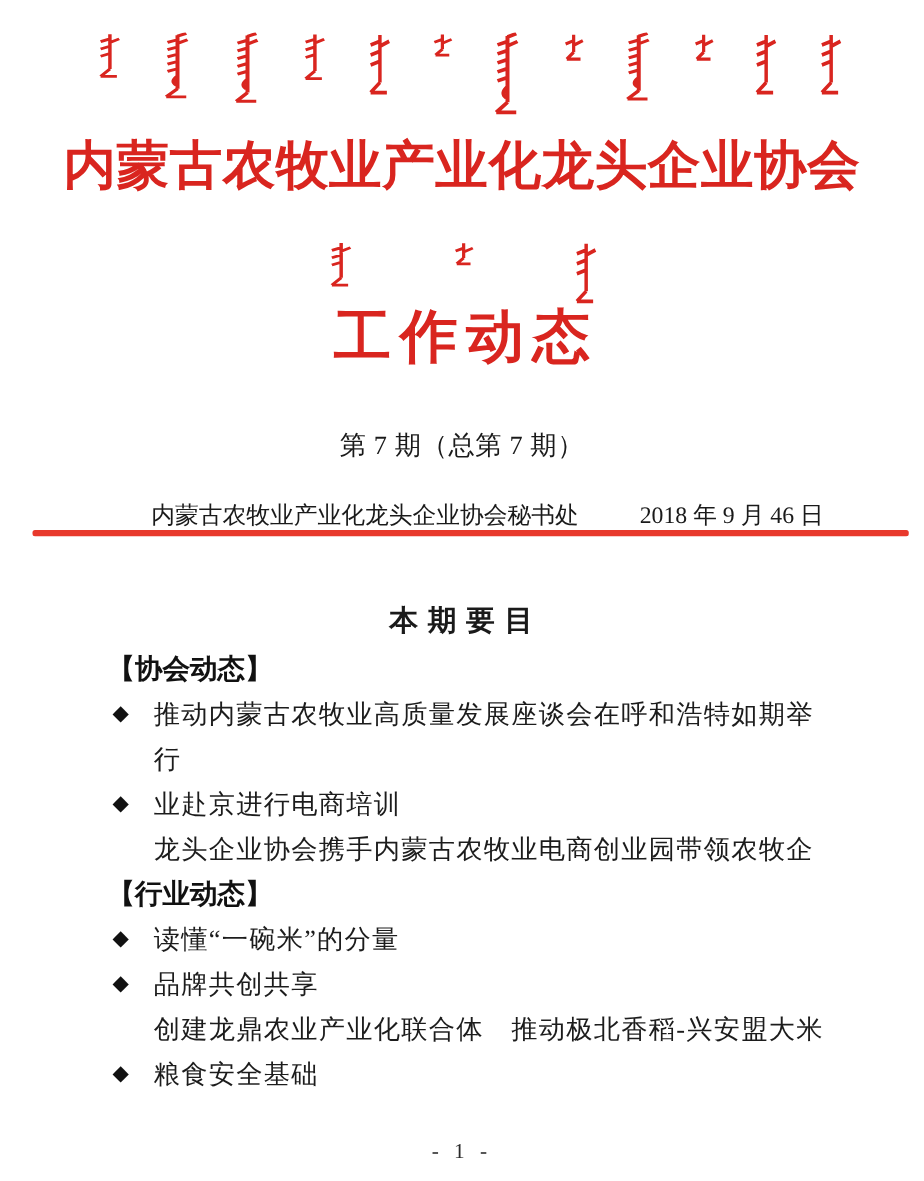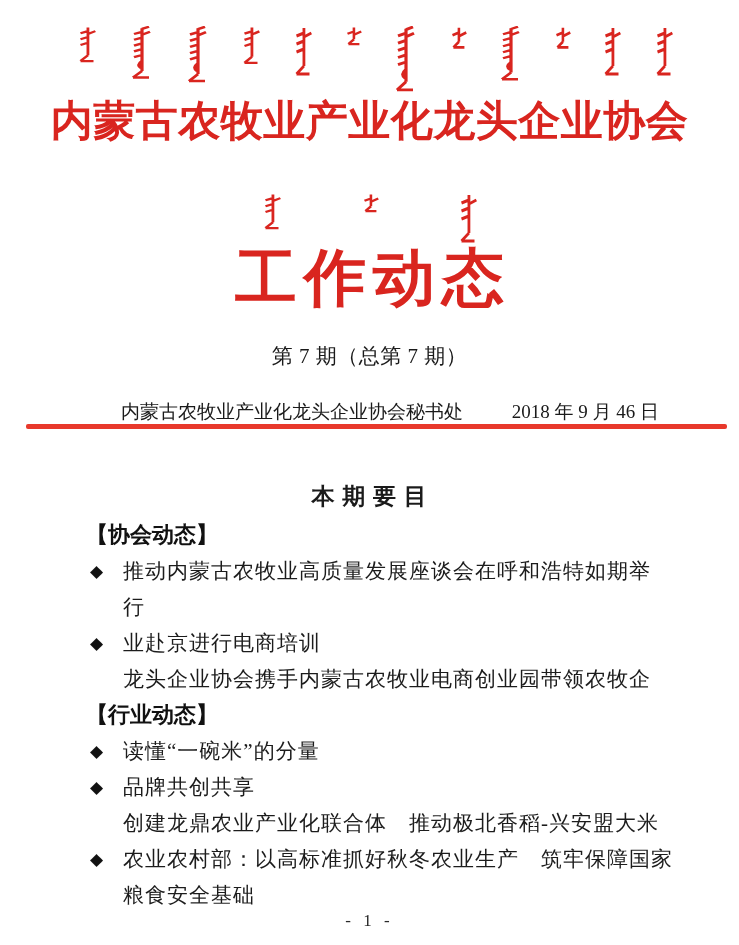--- a/index.html
+++ b/index.html
@@ -15,27 +15,27 @@
   .page{position:absolute;inset:0;}
 
   
   .mong-row{position:absolute;display:flex;align-items:flex-start;}
   .mong-row.top{top:26px;left:74px;right:62px;justify-content:space-between;}
   .mong-row.mid{top:193px;left:0;right:0;justify-content:center;gap:74px;}
   .mong-row svg{display:block;}
   .mg-path{fill:none;stroke:var(--red);stroke-linejoin:round;}
 
   .org-title{
-    position:absolute;top:97px;left:0;right:0;margin:0;
+    position:absolute;top:97px;left:0;right:0;margin:12px;
     text-align:center;font-size:42px;line-height:1.15;font-weight:bold;
     color:var(--red);letter-spacing:0.5px;white-space:nowrap;
   }
   .newsletter-title{
     position:absolute;top:247px;left:0;right:0;margin:0;
-    text-align:center;font-size:62px;line-height:1;font-weight:900;
+    text-align:center;font-size:46px;line-height:1;font-weight:900;
     color:var(--red);letter-spacing:7px;padding-left:7px;white-space:nowrap;
   }
   .issue-line{
     position:absolute;top:342px;left:0;right:0;
     text-align:center;font-size:21px;font-weight:normal;letter-spacing:0.5px;
   }
   .pub-row{
     position:absolute;top:399px;left:93px;right:80px;
     display:flex;justify-content:space-between;align-items:baseline;
     font-size:19px;
@@ -180,21 +180,20 @@
     </div>
 
     <div class="toc-item">
       <span class="diamond">◆</span>
       <div class="line">品牌共创共享</div>
       <div class="line">创建龙鼎农业产业化联合体　推动极北香稻-兴安盟大米</div>
     </div>
 
     <div class="toc-item">
       <span class="diamond">◆</span>
-      <div class="line">农业农村部：以高标准抓好秋冬农业生产　筑牢保障国家</div>
       <div class="line">粮食安全基础</div>
     </div>
 
   </div>
 
   <div class="page-number">- 1 -</div>
 
 </div>
 
 </body></html>

